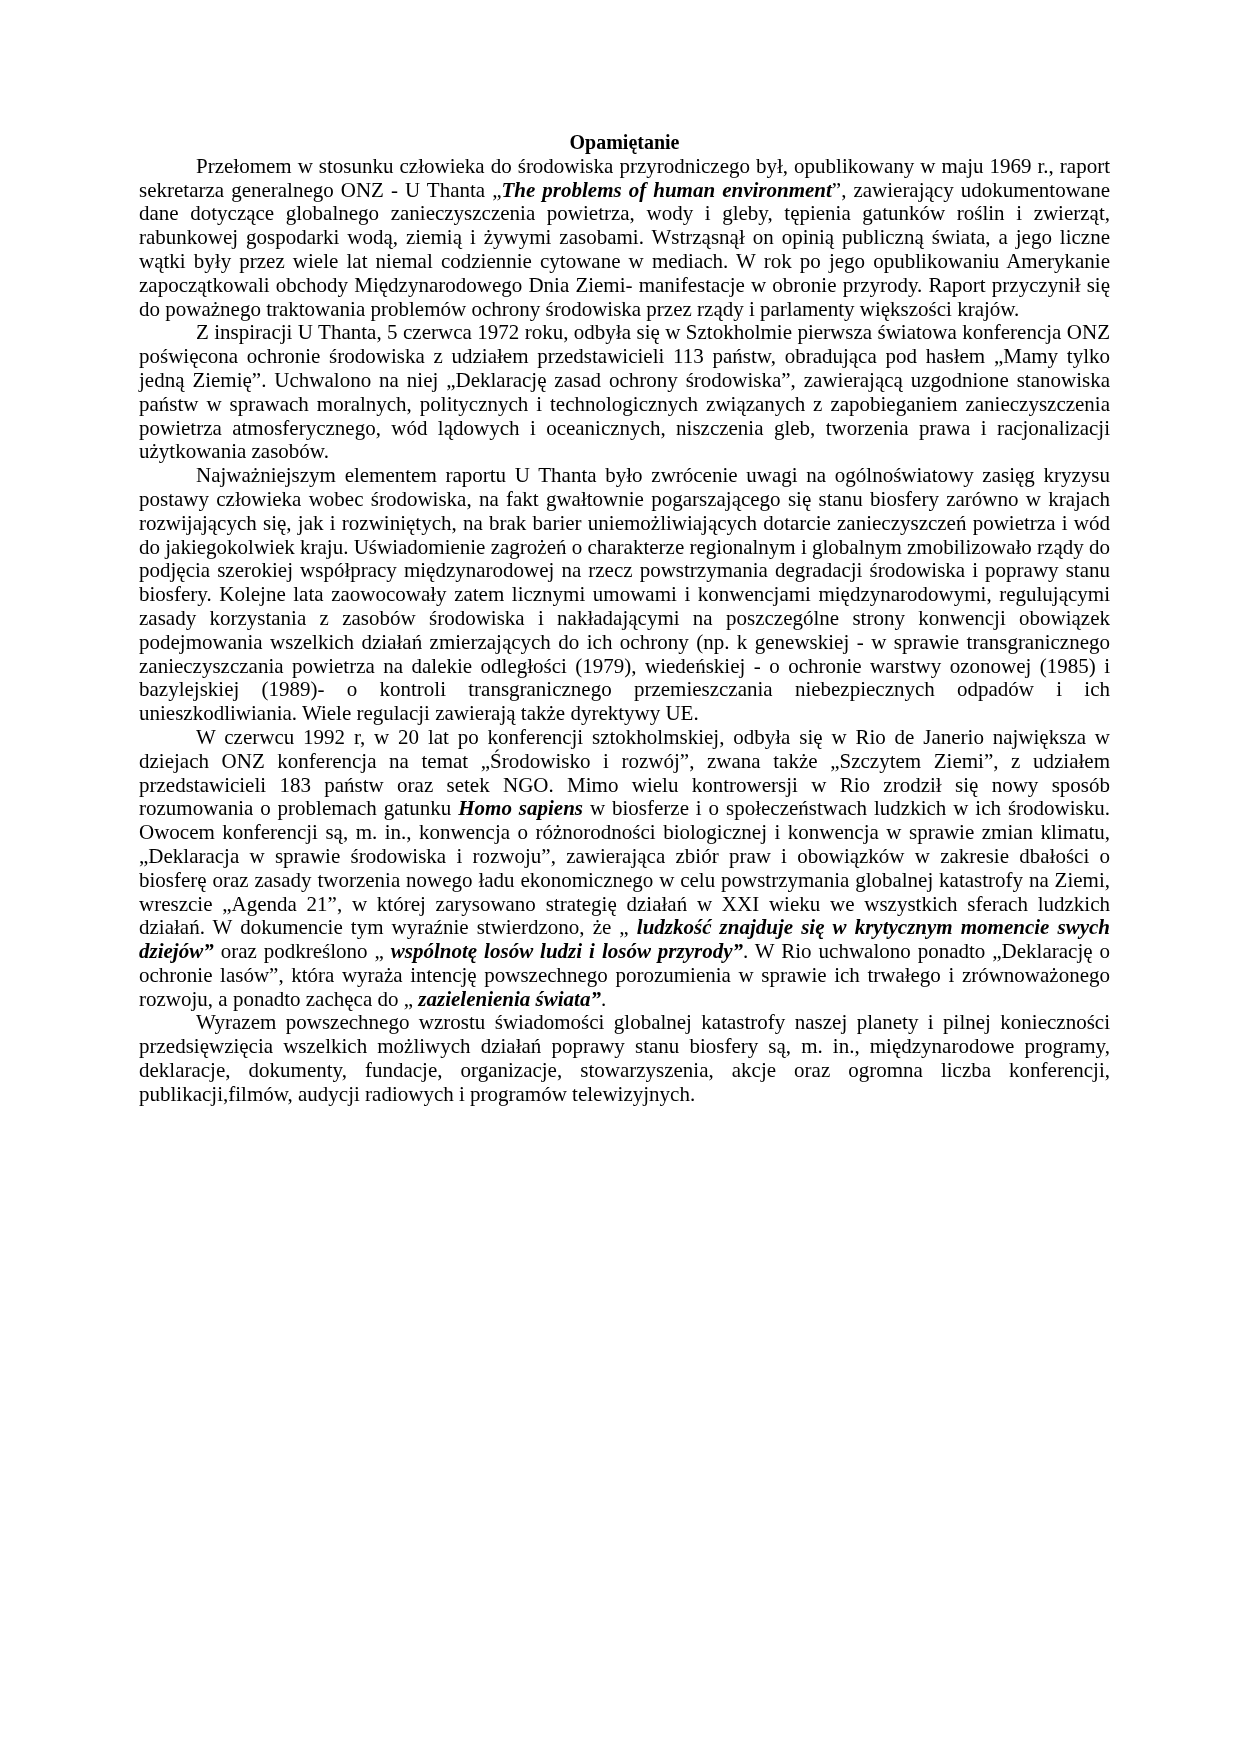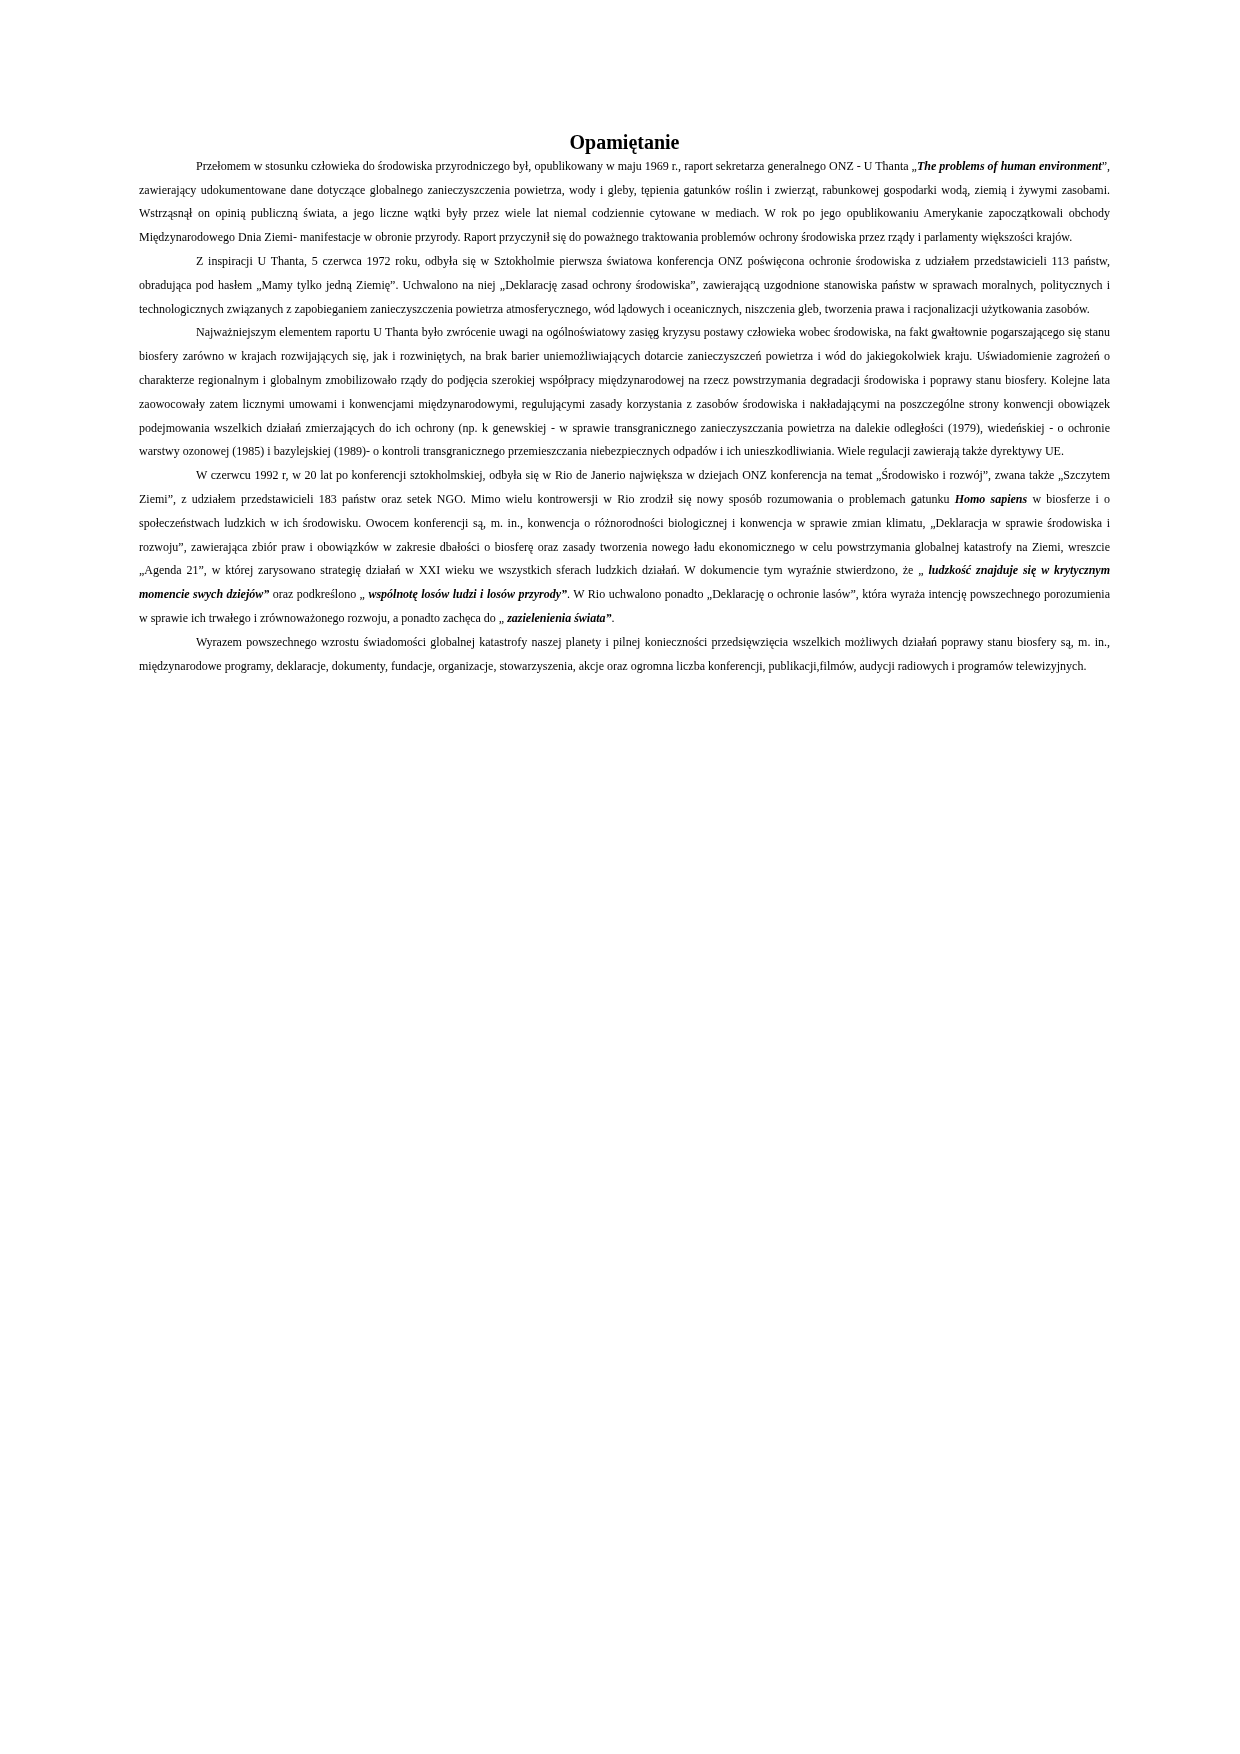--- a/index.html
+++ b/index.html
@@ -23,21 +23,21 @@
   }
   .doc-title {
     margin: 0;
     font-size: 20px;
     line-height: 23.8px;
     font-weight: bold;
     text-align: center;
   }
   .para {
     margin: 0;
-    font-size: 12px;
+    font-size: 21px;
     line-height: 23.8px;
     text-align: justify;
     text-indent: 57px;
   }
   .seg-normal      { font-style: normal;  font-weight: normal; }
   .seg-italic      { font-style: italic;  font-weight: bold; }
   .seg-bold-italic { font-style: italic;  font-weight: bold;   }
 </style>
 </head>
 <body>

